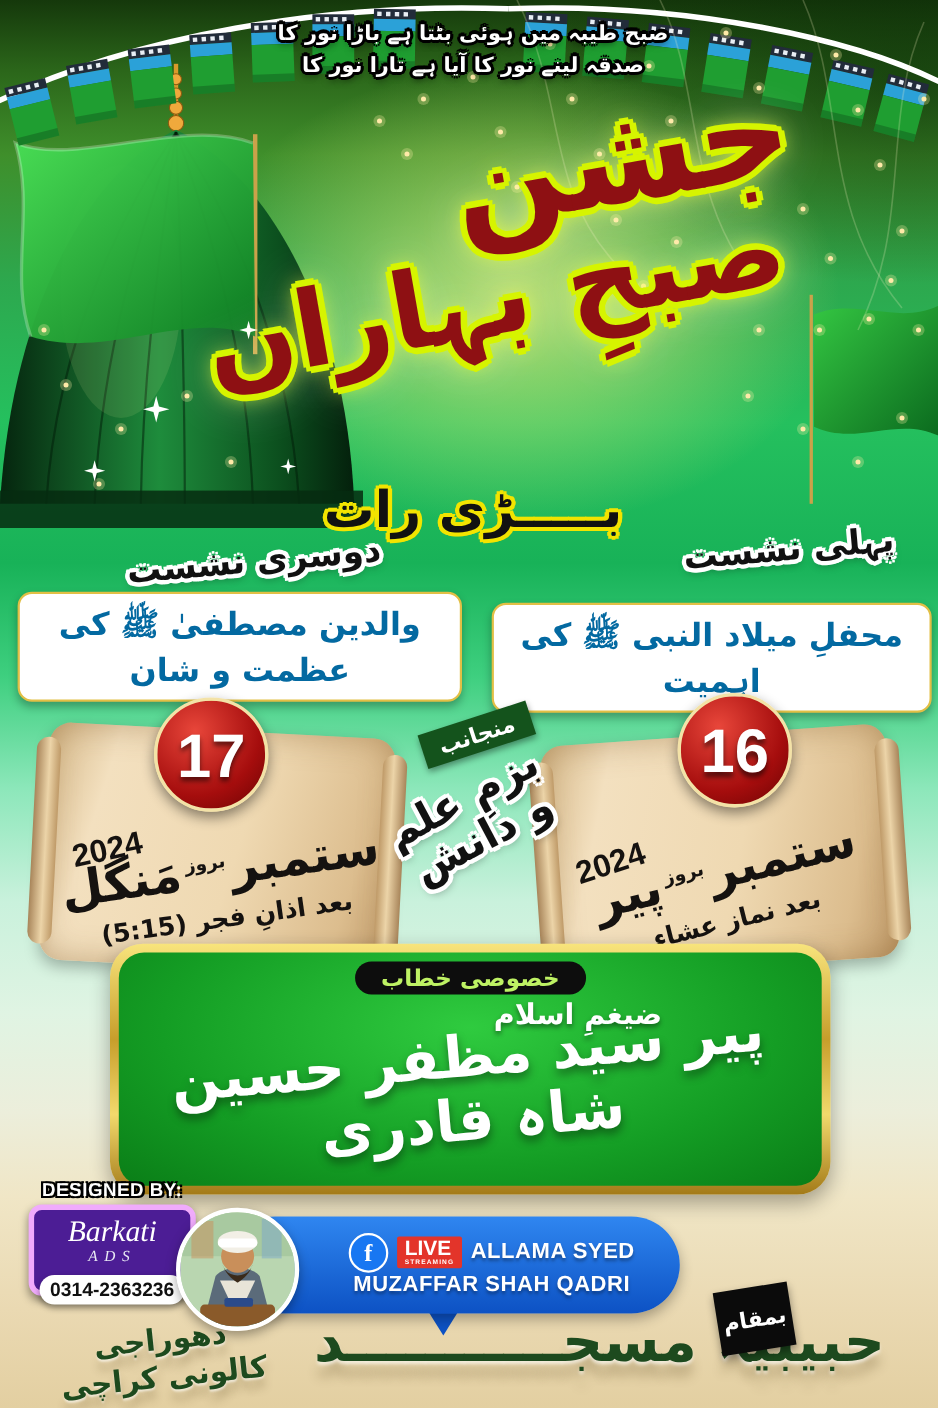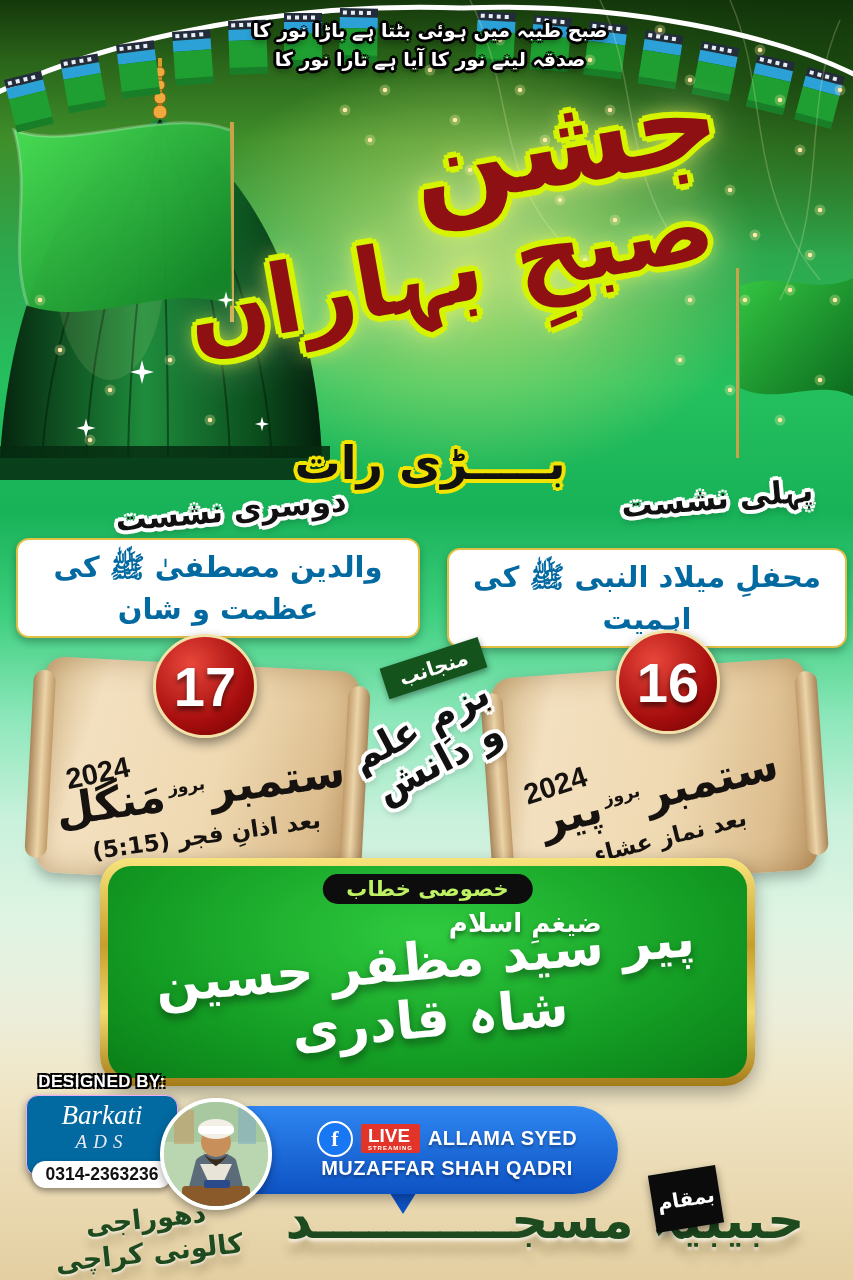--- a/index.html
+++ b/index.html
@@ -63,21 +63,21 @@
     transform:rotate(-4deg);font-family:"Liberation Sans",sans-serif;}
   .sc-main{font-weight:800;font-size:44px;line-height:1;white-space:nowrap;}
   .sc-main .prefix{font-size:17px;vertical-align:super;font-weight:700;padding:0 4px;}
   .sc-time{font-weight:800;font-size:23px;margin-top:10px;}
   .day-circle{position:absolute;z-index:4;width:98px;height:98px;border-radius:50%;
     background:radial-gradient(circle at 35% 28%,#e8463a,#a50d0d 62%,#6a0303);
     border:3px solid #f3e2a7;box-shadow:0 5px 12px rgba(0,0,0,.45);display:flex;align-items:center;
     justify-content:center;color:#fff;font-family:"Liberation Sans",sans-serif;font-weight:bold;
     font-size:56px;text-shadow:0 4px 5px rgba(0,0,0,.55);}
   .day-circle.right{left:616px;top:630px;}
-  .day-circle.left{left:153px;top:634px;}
+  .day-circle.left{left:140px;top:634px;}
   
   .organizer{position:absolute;z-index:3;left:342px;top:646px;width:176px;height:220px;}
   .org-label{position:absolute;top:6px;left:40px;background:#14531c;color:#fff;font-weight:800;
     font-size:20px;padding:4px 16px;transform:rotate(-18deg);box-shadow:0 3px 6px rgba(0,0,0,.4);}
   .org-name{position:absolute;top:58px;left:0;width:176px;transform:rotate(-28deg);
     text-align:center;font-size:38px;font-weight:800;color:#111;line-height:1.05;}
   
   .banner-outer{position:absolute;z-index:3;left:100px;top:858px;width:655px;height:228px;
     border-radius:30px;padding:8px;box-sizing:border-box;
     background:linear-gradient(180deg,#f8e47c,#c79e2b 38%,#f2d96c 68%,#a37a18);
@@ -89,25 +89,25 @@
   .addr-hon{position:absolute;top:42px;right:145px;color:#fff;font-weight:800;font-size:26px;
     text-shadow:0 3px 5px rgba(0,0,0,.45);}
   .addr-speaker{position:absolute;top:66px;left:10px;right:10px;text-align:center;color:#fff;
     font-weight:800;font-size:52px;line-height:1.12;transform:rotate(-5deg);
     text-shadow:0 5px 9px rgba(0,0,0,.4);}
   
   .designer{position:absolute;z-index:5;left:26px;top:1072px;width:152px;text-align:center;
     font-family:"Liberation Sans",sans-serif;}
   .des-label{color:#fff;font-weight:bold;font-size:17px;letter-spacing:.5px;
     text-shadow:-2px -2px 0 #000,2px -2px 0 #000,-2px 2px 0 #000,2px 2px 0 #000;}
-  .des-card{position:relative;margin-top:3px;background:#0369a1;border:1px solid #f0abfc;
+  .des-card{position:relative;margin-top:3px;background:#4c1d95;border:5px solid #f0abfc;
     border-radius:12px;padding:6px 8px 22px;box-shadow:0 4px 8px rgba(0,0,0,.4);}
   .des-brand{font-family:"Liberation Serif",serif;font-style:italic;color:#fff;font-size:27px;
     line-height:1;}
-  .des-sub{font-family:"Liberation Serif",serif;font-style:italic;color:#e9e9f4;font-size:19px;
+  .des-sub{font-family:"Liberation Serif",serif;font-style:italic;color:#e9e9f4;font-size:14px;
     letter-spacing:6px;margin-top:2px;}
   .des-phone{position:absolute;left:5px;right:5px;bottom:-13px;background:#fff;border-radius:14px;
     color:#111;font-weight:bold;font-size:17.5px;padding:3px 0;box-shadow:0 3px 6px rgba(0,0,0,.4);}
   
   .live-bar{position:absolute;z-index:4;left:206px;top:1106px;width:412px;height:88px;
     border-radius:44px;background:linear-gradient(180deg,#2f86f0,#0d52c4);
     box-shadow:0 5px 12px rgba(0,0,0,.3);display:flex;flex-direction:column;justify-content:center;
     align-items:center;padding-left:70px;box-sizing:border-box;
     font-family:"Liberation Sans",sans-serif;}
   .live-row{display:flex;align-items:center;gap:8px;}

